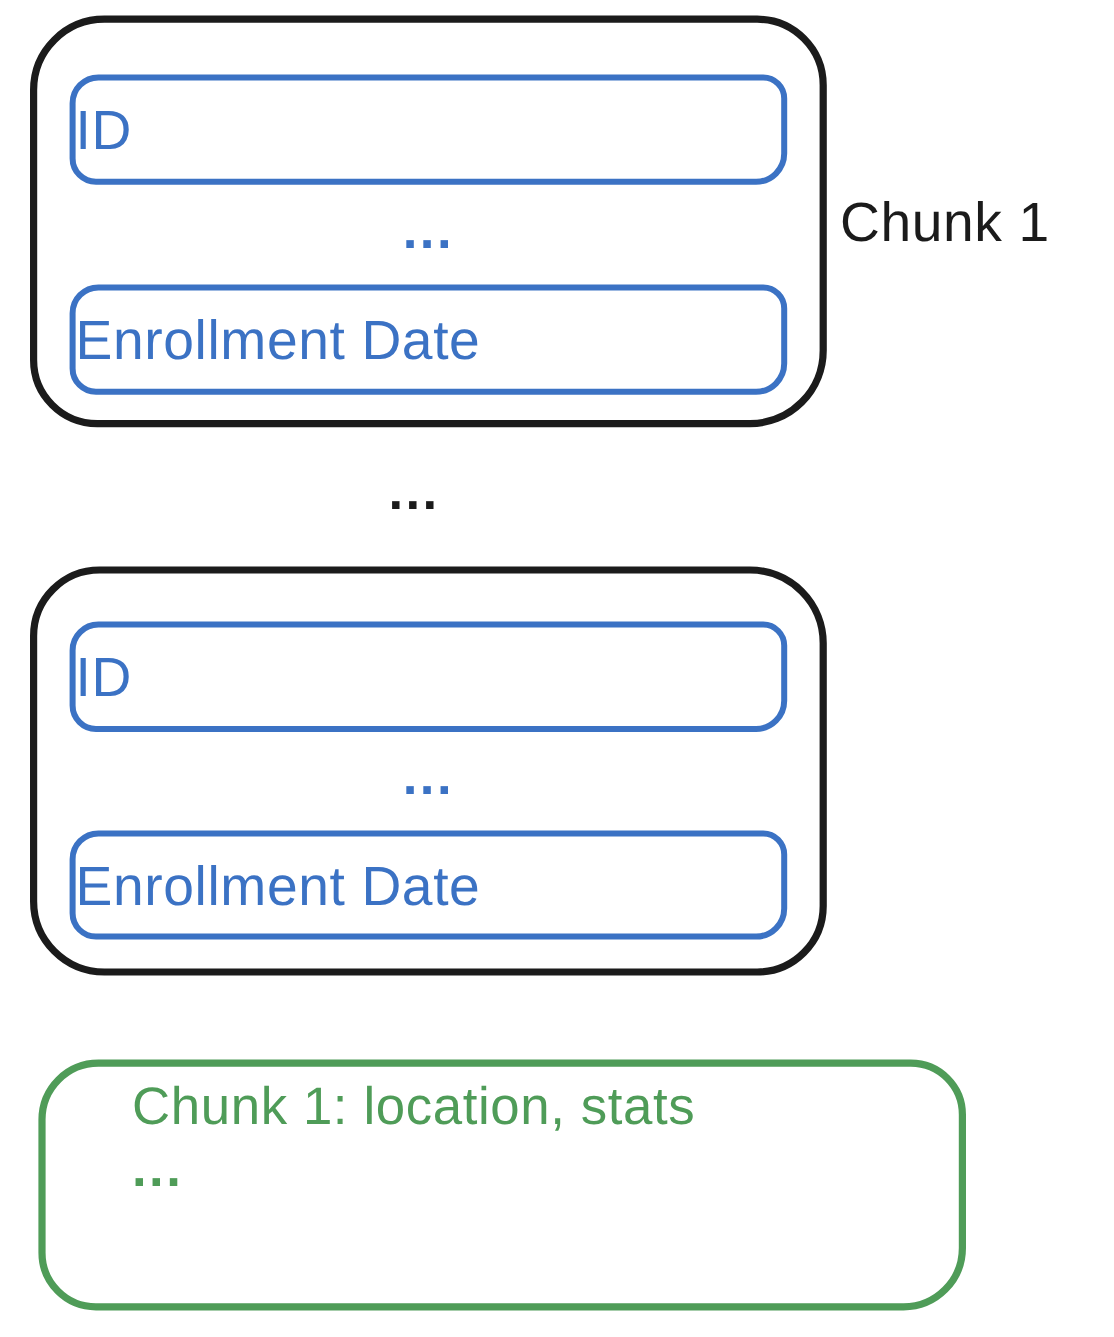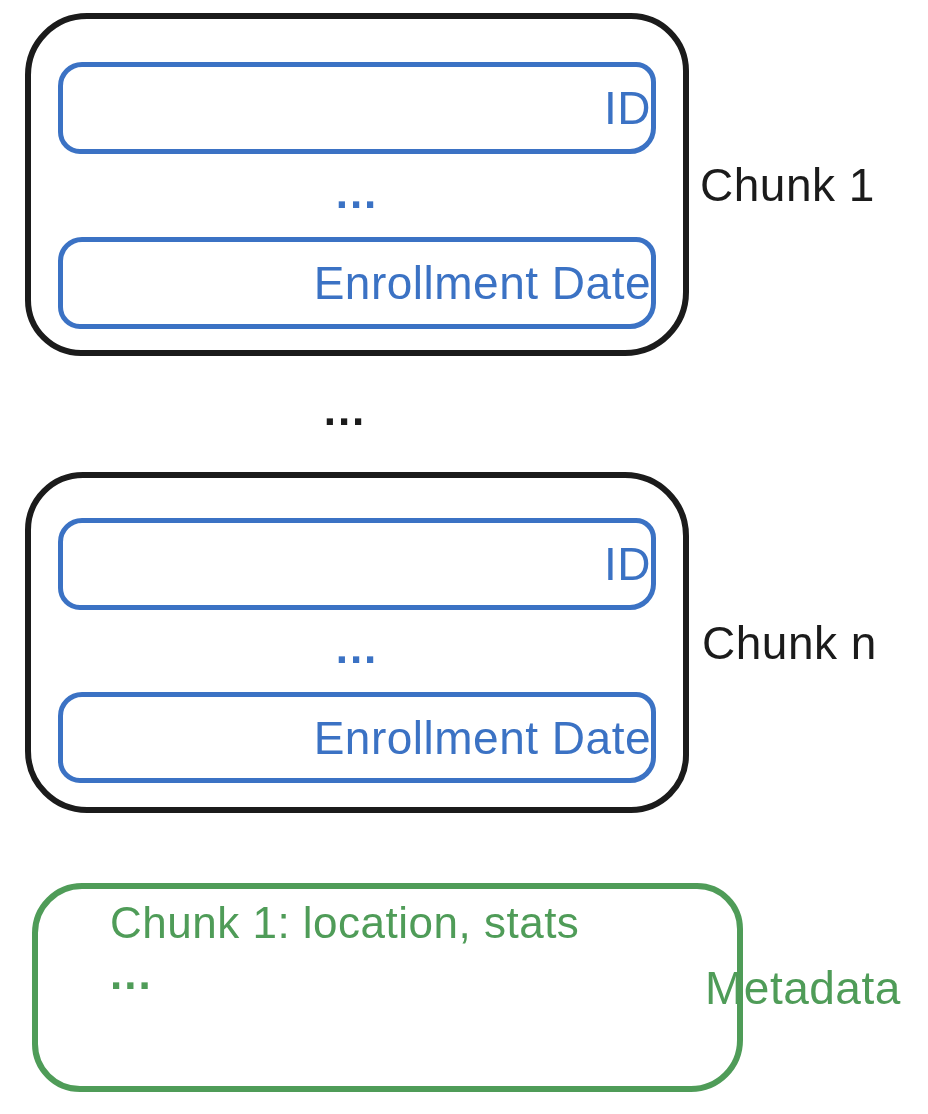--- a/index.html
+++ b/index.html
@@ -24,21 +24,21 @@
   }
   .chunk-box.one{left:25px;top:13px;width:664px;height:343px;border-radius:62px 58px 64px 56px;}
   .chunk-box.n  {left:25px;top:472px;width:664px;height:341px;border-radius:58px 64px 58px 62px;}
   
   .field{
     position:absolute;
     left:27px;width:598px;height:92px;
     box-sizing:border-box;
     border:5px solid var(--blue);
     border-radius:24px 20px 26px 22px;
-    display:flex;align-items:center;justify-content:flex-end;
+    display:flex;align-items:center;justify-content:flex-start;
     color:var(--blue);
     font-size:46px;
     letter-spacing:0.5px;
   }
   .field.top{top:43px;}
   .chunk-box.one .field.bottom{top:218px;}
   .chunk-box.n .field.top{top:40px;}
   .chunk-box.n .field.bottom{top:214px;height:91px;}
   
   .dots{
@@ -67,21 +67,21 @@
     letter-spacing:0.5px;
     white-space:nowrap;
     text-align:center;
   }
   .side-label.c1{left:700px;top:13px;height:343px;}
   .side-label.cn{left:702px;top:472px;height:341px;}
   .side-label.meta{left:705px;top:883px;height:209px;color:var(--green);}
   
   .meta-box{
     position:absolute;
-    left:32px;top:883px;width:711px;height:209px;
+    left:32px;top:883px;width:773px;height:209px;
     box-sizing:border-box;
     border:6px solid var(--green);
     border-radius:50px 46px 52px 48px;
     background:#fff;
   }
   .meta-line{
     position:absolute;
     left:72px;
     color:var(--green);
     font-size:44px;
@@ -113,21 +113,19 @@
 
   <section class="chunk-box n">
     <div class="field top">
       <span>ID</span>
     </div>
     <div class="dots blue">...</div>
     <div class="field bottom">
       <span>Enrollment Date</span>
     </div>
   </section>
-  <div class="side-label cn">Chunk n</div>
 
   <section class="meta-box">
     <div class="meta-line l1">Chunk 1: location, stats</div>
     <div class="meta-line l2">...</div>
   </section>
-  <div class="side-label meta">Metadata</div>
 
 </div>
 
 </body></html>

